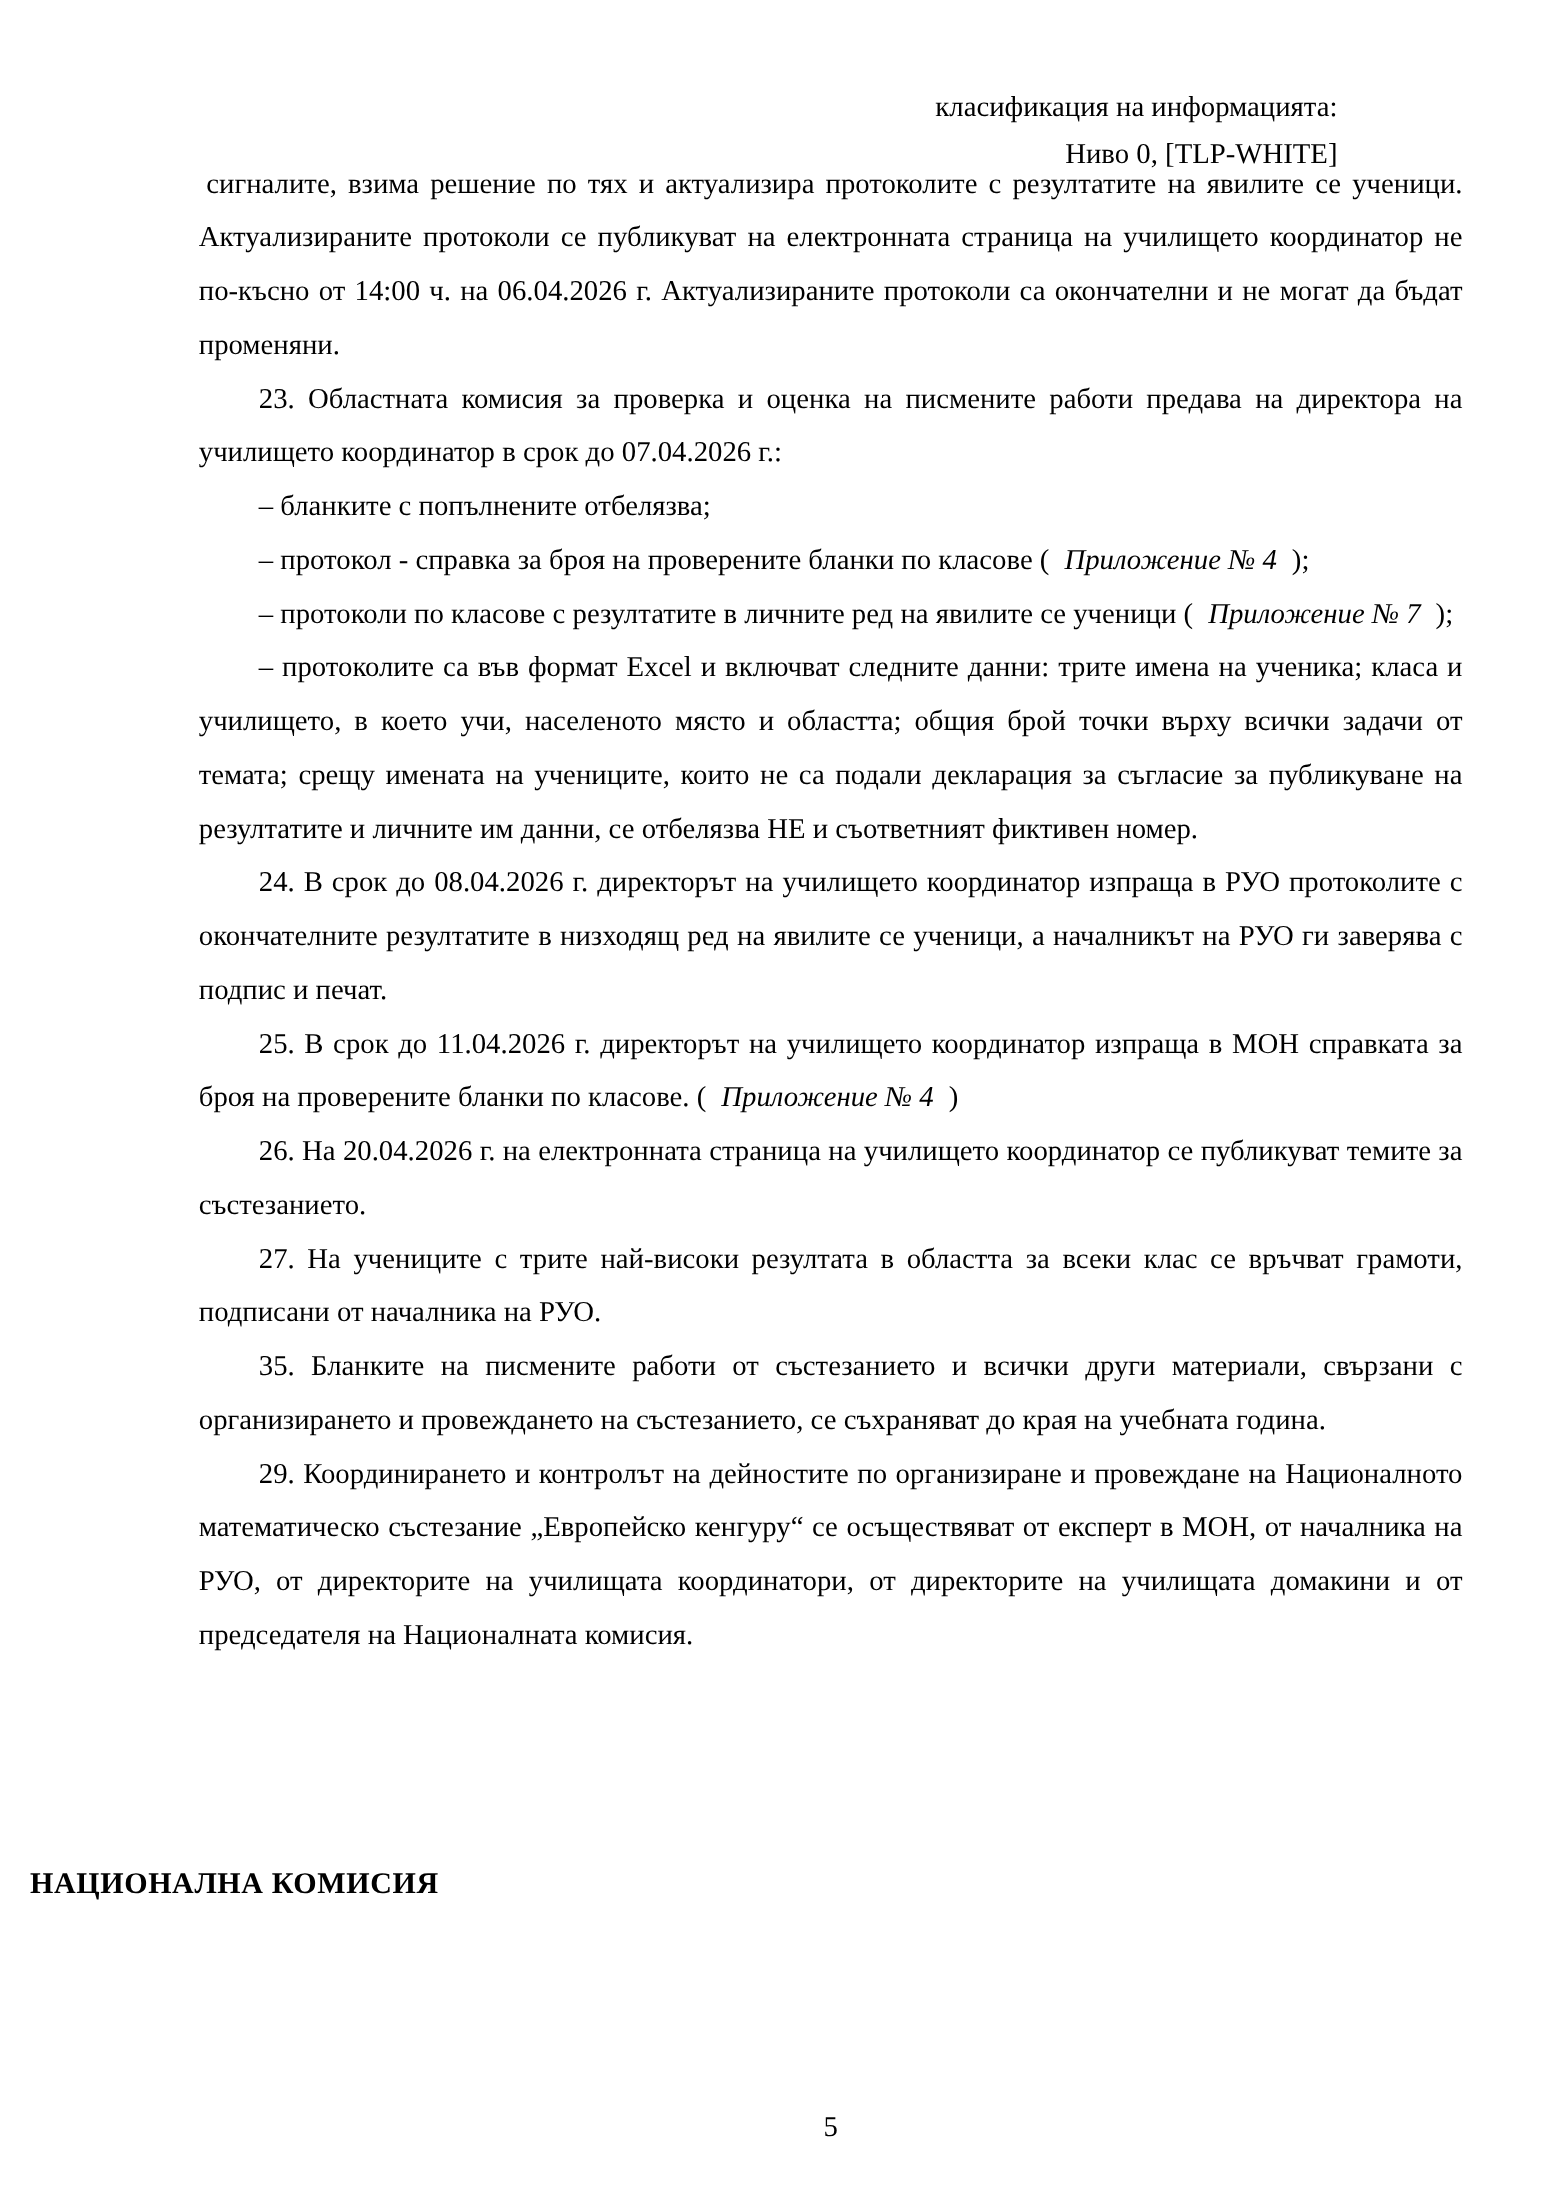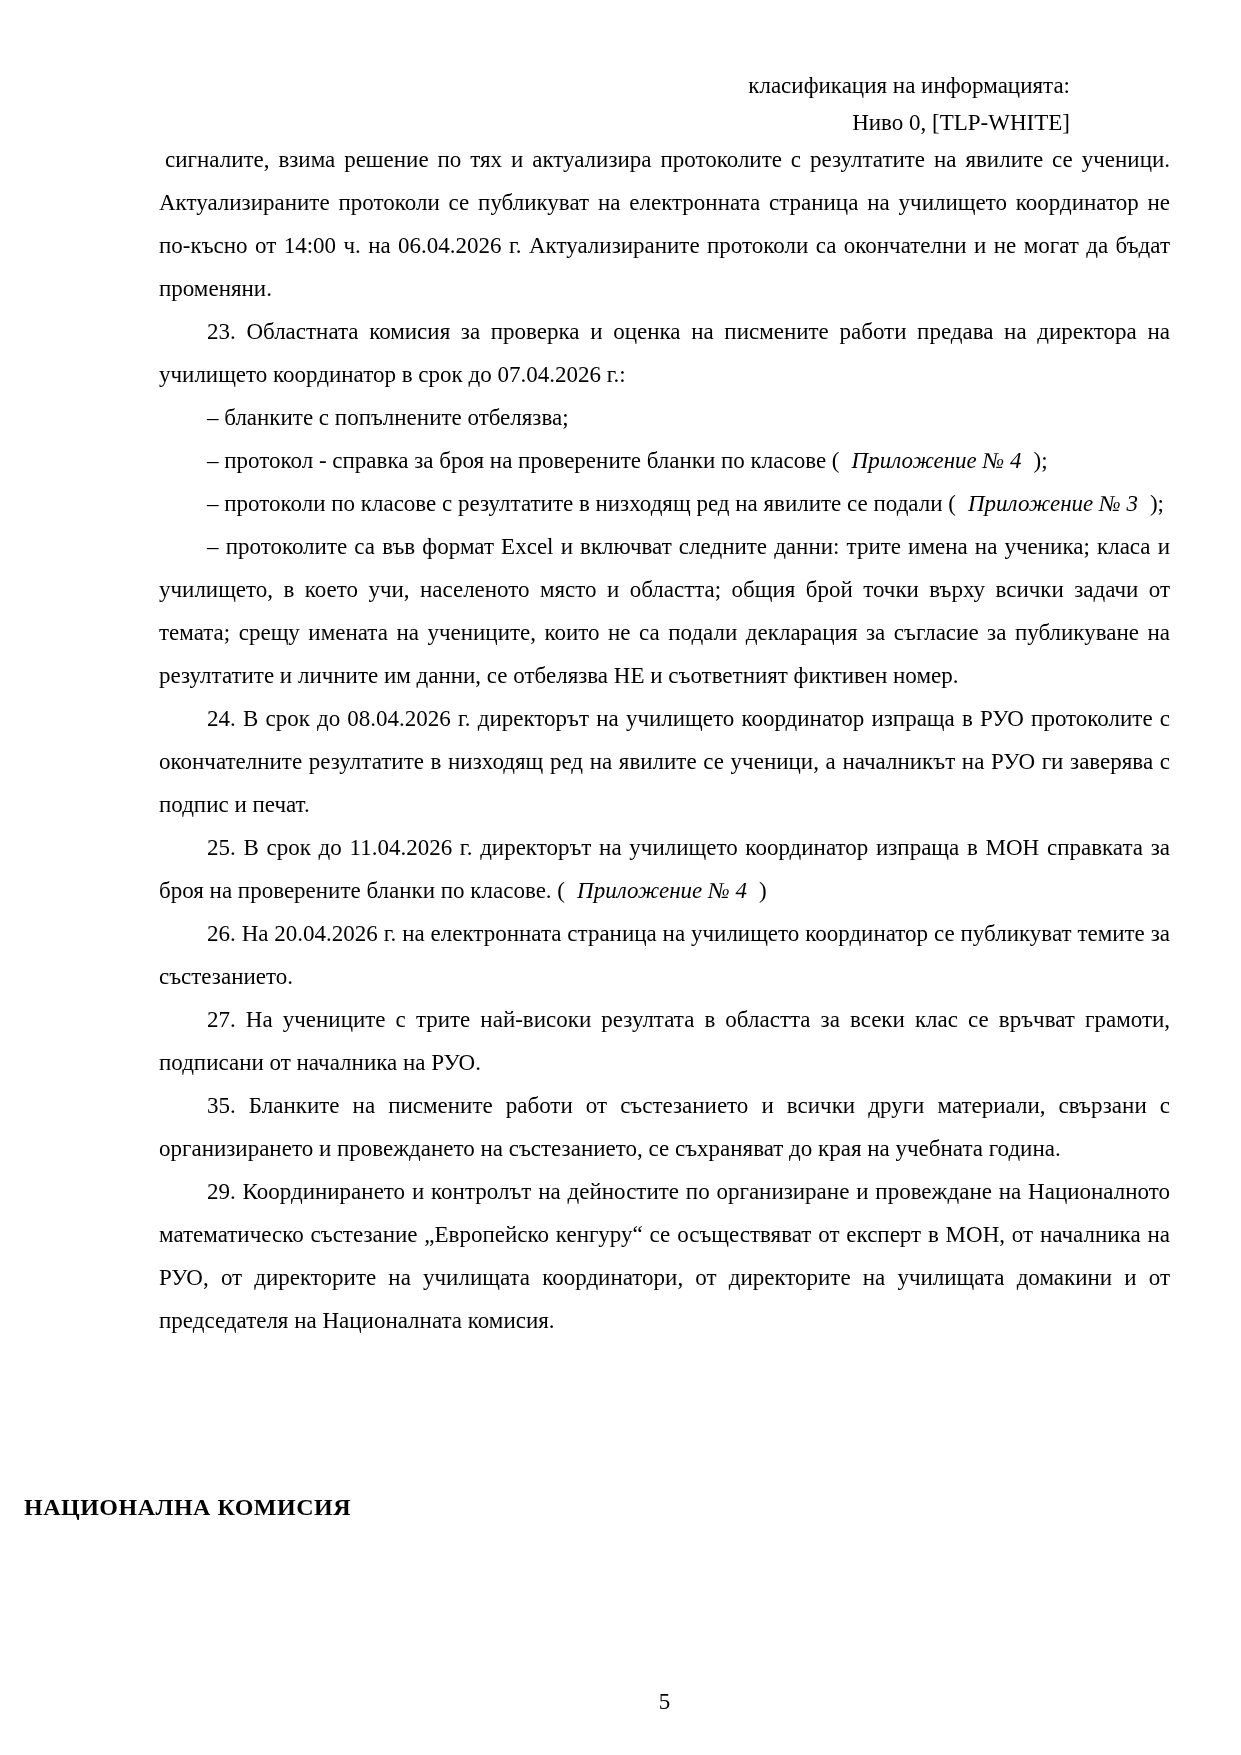--- a/index.html
+++ b/index.html
@@ -22,21 +22,21 @@
     top: 40px;
     left: 0;
     width: 1052px;
     text-align: right;
     font-size: 23px;
     line-height: 31px;
     white-space: nowrap;
   }
   .doc-body {
     position: absolute;
-    top: 114px;
+    top: 101px;
     left: 135px;
     width: 1011px;
     font-size: 23px;
     line-height: 43px;
     text-align: justify;
   }
   .para { margin: 0; }
   .para.indent { text-indent: 42px; }
   .italic { font-style: italic; }
   .signature {
@@ -67,21 +67,21 @@
   <header class="doc-header">
     <div>класификация на информацията:</div>
     <div>Ниво 0, [TLP-WHITE]</div>
   </header>
 
   <main class="doc-body" id="doc-body">
       <p class="para"><span>сигналите, взима решение по тях и актуализира протоколите с резултатите на явилите се ученици. Актуализираните протоколи се публикуват на електронната страница на училището координатор не по-късно от 14:00 ч. на 06.04.2026 г. Актуализираните протоколи са окончателни и не могат да бъдат променяни.</span></p>
       <p class="para indent"><span>23. Областната комисия за проверка и оценка на писмените работи предава на директора на училището координатор в срок до 07.04.2026 г.:</span></p>
       <p class="para indent"><span>– бланките с попълнените отбелязва;</span></p>
       <p class="para indent"><span>– протокол - справка за броя на проверените бланки по класове (</span><span class="italic">Приложение № 4</span><span>);</span></p>
-      <p class="para indent"><span>– протоколи по класове с резултатите в низходящ ред на явилите се подали (</span><span class="italic">Приложение № 3</span><span>);</span></p>
+      <p class="para indent"><span>– протоколи по класове с резултатите в личните ред на явилите се ученици (</span><span class="italic">Приложение № 7</span><span>);</span></p>
       <p class="para indent"><span>– протоколите са във формат Excel и включват следните данни: трите имена на ученика; класа и училището, в което учи, населеното място и областта; общия брой точки върху всички задачи от темата; срещу имената на учениците, които не са подали декларация за съгласие за публикуване на резултатите и личните им данни, се отбелязва НЕ и съответният фиктивен номер.</span></p>
       <p class="para indent"><span>24. В срок до 08.04.2026 г. директорът на училището координатор изпраща в РУО протоколите с окончателните резултатите в низходящ ред на явилите се ученици, а началникът на РУО ги заверява с подпис и печат.</span></p>
       <p class="para indent"><span>25. В срок до 11.04.2026 г. директорът на училището координатор изпраща в МОН справката за броя на проверените бланки по класове. (</span><span class="italic">Приложение № 4</span><span>)</span></p>
       <p class="para indent"><span>26. На 20.04.2026 г. на електронната страница на училището координатор се публикуват темите за състезанието.</span></p>
       <p class="para indent"><span>27. На учениците с трите най-високи резултата в областта за всеки клас се връчват грамоти, подписани от началника на РУО.</span></p>
       <p class="para indent"><span>35. Бланките на писмените работи от състезанието и всички други материали, свързани с организирането и провеждането на състезанието, се съхраняват до края на учебната година.</span></p>
       <p class="para indent"><span>29. Координирането и контролът на дейностите по организиране и провеждане на Националното математическо състезание „Европейско кенгуру“ се осъществяват от експерт в МОН, от началника на РУО, от директорите на училищата координатори, от директорите на училищата домакини и от председателя на Националната комисия.</span></p>
     </main>
 
   <div class="signature">НАЦИОНАЛНА КОМИСИЯ</div>

